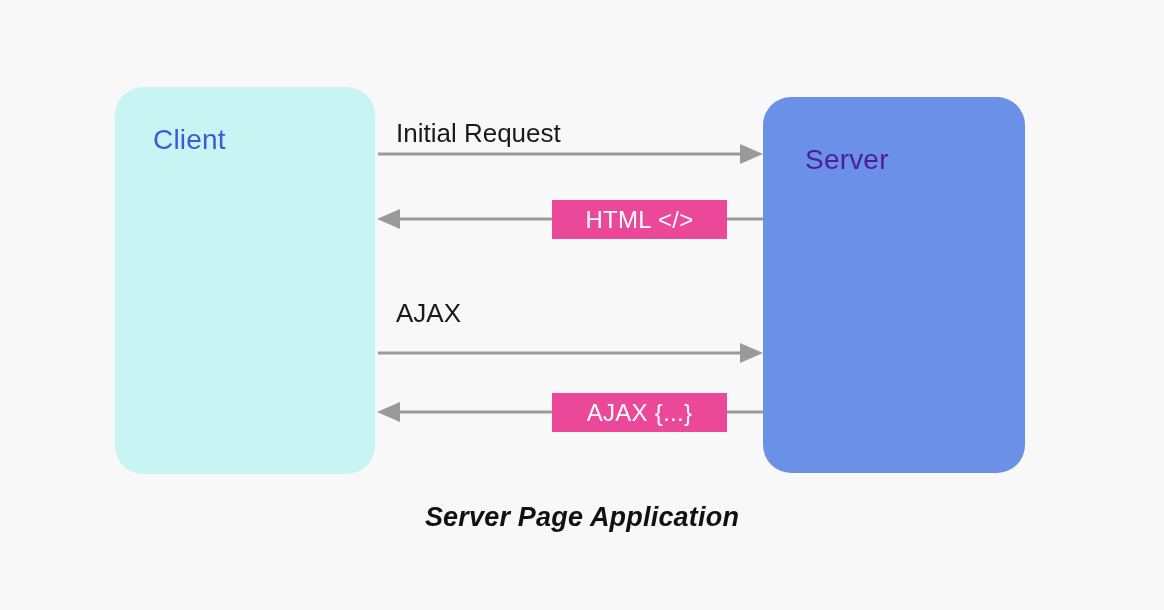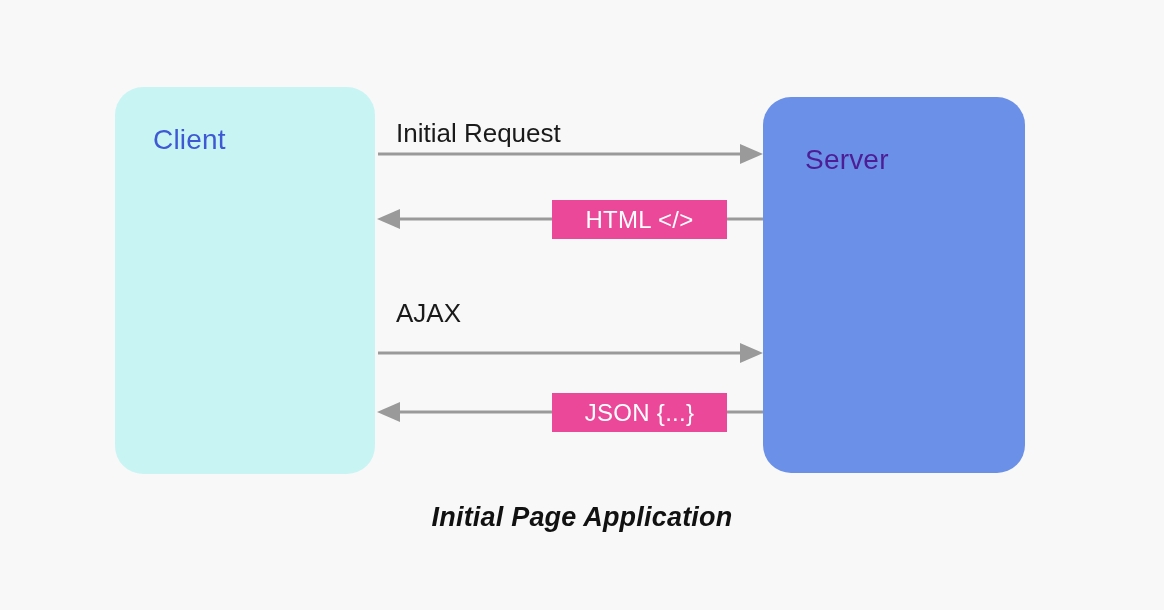--- a/index.html
+++ b/index.html
@@ -144,17 +144,17 @@
       <polygon points="377,412 400,402 400,422" fill="#9a9a9a"></polygon>
     </g>
   </svg>
 
   <div class="edge-label" id="label-initial-request">Initial Request</div>
 
   <div class="edge-label" id="label-ajax">AJAX</div>
 
   <div class="payload-badge" id="badge-html">HTML &lt;/&gt;</div>
 
-  <div class="payload-badge" id="badge-json">JSON {...}</div>
+  <div class="payload-badge" id="badge-json">AJAX {...}</div>
 
-  <div id="diagram-caption">Initial Page Application</div>
+  <div id="diagram-caption">Server Page Application</div>
 
 </div>
 
 </body></html>

